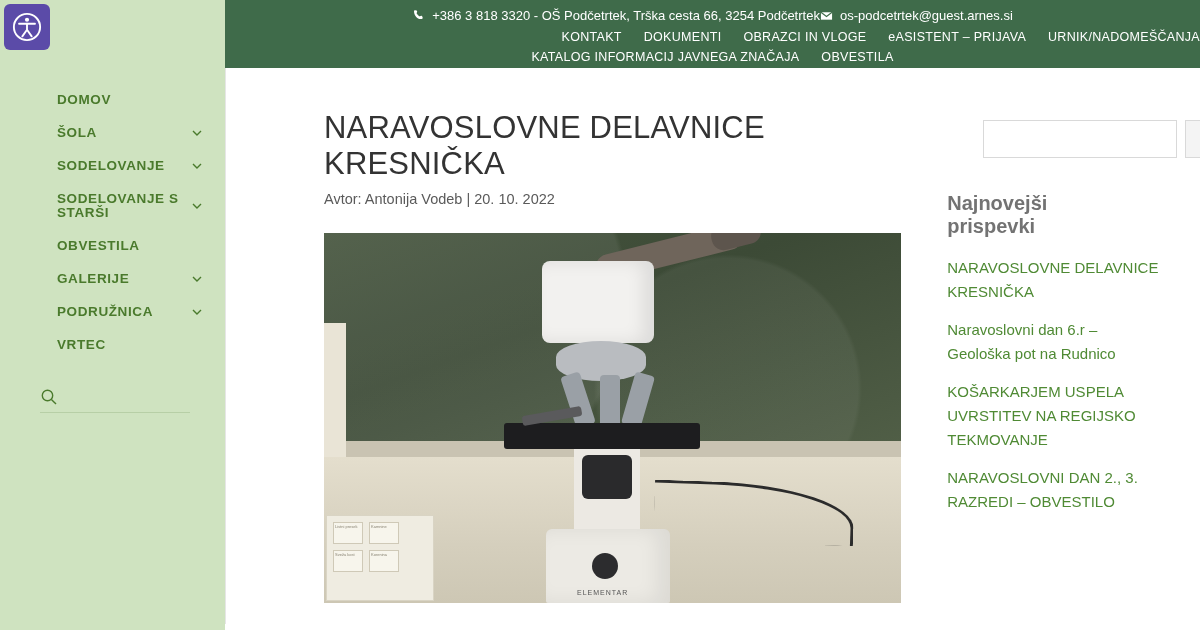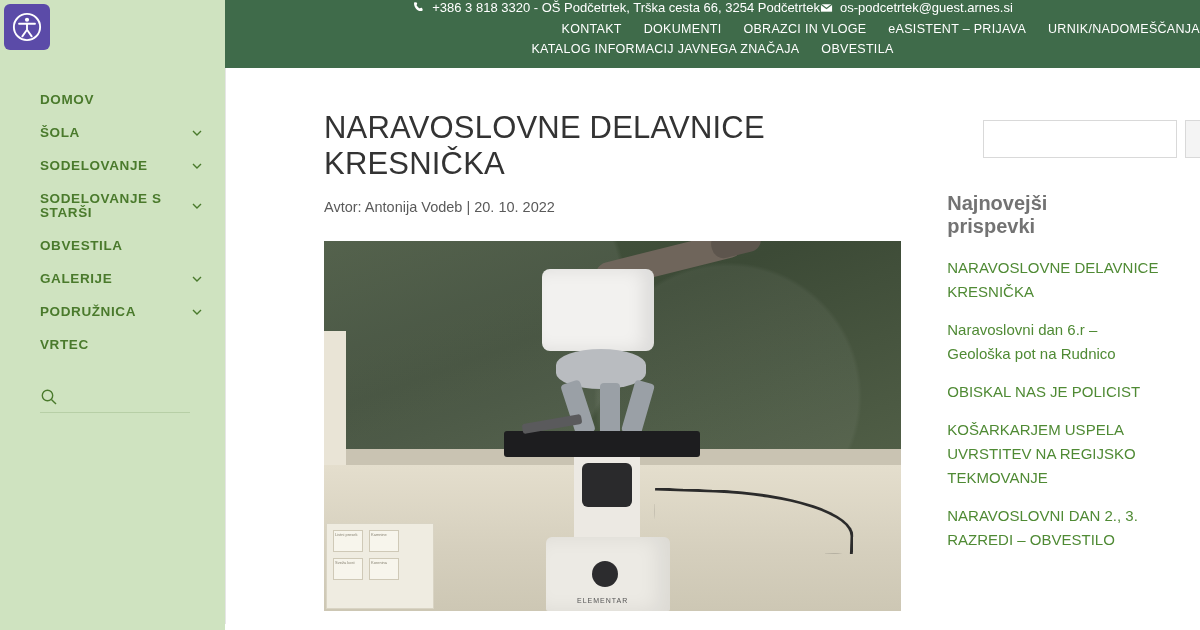--- a/index.html
+++ b/index.html
@@ -15,21 +15,21 @@
     width: 1200px; height: 630px;
     background: #ffffff;
   }
 
   
   #sidebar {
     position: absolute; left: 0; top: 0;
     width: 225px; height: 630px;
     background: #cfe3c0;
   }
-  #menu { padding-top: 84px; }
+  #menu { padding-top: 84px; margin-left: 17px; }
   .menu-item {
     position: relative;
     padding: 9px 36px 9px 40px;
     font-size: 13.5px;
     font-weight: bold;
     letter-spacing: 0.6px;
     color: #4a7a2c;
     line-height: 1.1;
     cursor: pointer;
   }
@@ -72,20 +72,21 @@
 
   
   #header {
     position: absolute; left: 225px; top: 0;
     width: 975px; height: 74px;
     background: #3f6b4a;
     color: #ffffff;
   }
   #topbar {
     display: flex; justify-content: center; align-items: flex-end;
+    padding-top: 8px;
     font-size: 13px;
   }
   .contact {
     display: flex; align-items: center; gap: 7px;
     color: #ffffff;
   }
   .contact .ic { width: 13px; height: 13px; display: block; }
   #navrow {
     display: flex; justify-content: flex-end; align-items: center;
     gap: 22px;
@@ -118,21 +119,21 @@
   }
   #post-title {
     font-size: 31px;
     font-weight: normal;
     color: #333333;
     margin: 0;
     line-height: 1.15;
     letter-spacing: 0.2px;
   }
   #post-meta {
-    margin-top: 18px;
+    margin-top: 10px;
     font-size: 14.5px;
     color: #5a5a5a;
   }
   #post-image {
     margin-top: 26px;
     width: 577px; height: 370px;
     position: relative;
     overflow: hidden;
     background: #d8d2c4;
   }
@@ -459,20 +460,19 @@
         <div id="searchbox">
           <input type="text" placeholder="" style="">
           <button>Išči</button>
         </div>
 
         <h3>Najnovejši prispevki</h3>
 
         <div id="recent">
           <div class="recent-item first">NARAVOSLOVNE DELAVNICE KRESNIČKA</div>
           <div class="recent-item">Naravoslovni dan 6.r – Geološka pot na Rudnico</div>
-          <div class="recent-item">OBISKAL NAS JE POLICIST</div>
           <div class="recent-item">KOŠARKARJEM USPELA UVRSTITEV NA REGIJSKO TEKMOVANJE</div>
           <div class="recent-item">NARAVOSLOVNI DAN 2., 3. RAZREDI – OBVESTILO</div>
         </div>
       </aside>
     </div>
   </main>
 </div>
 
 </body></html>

